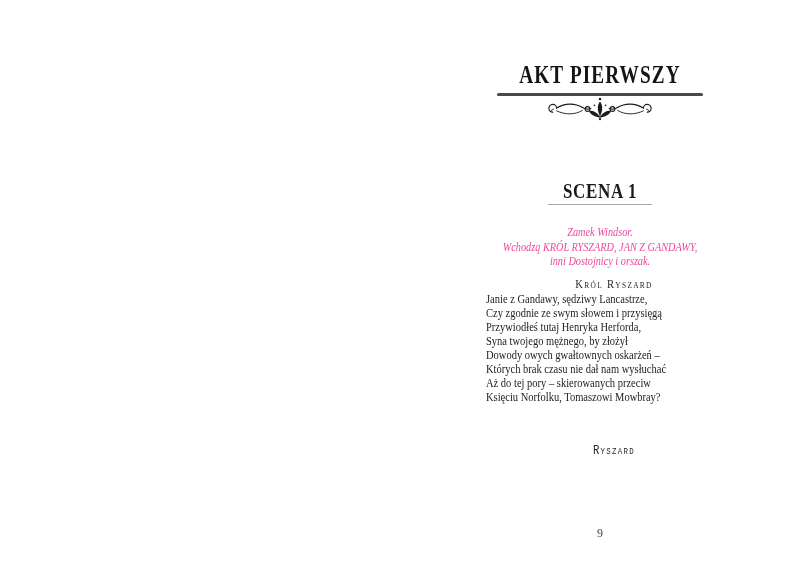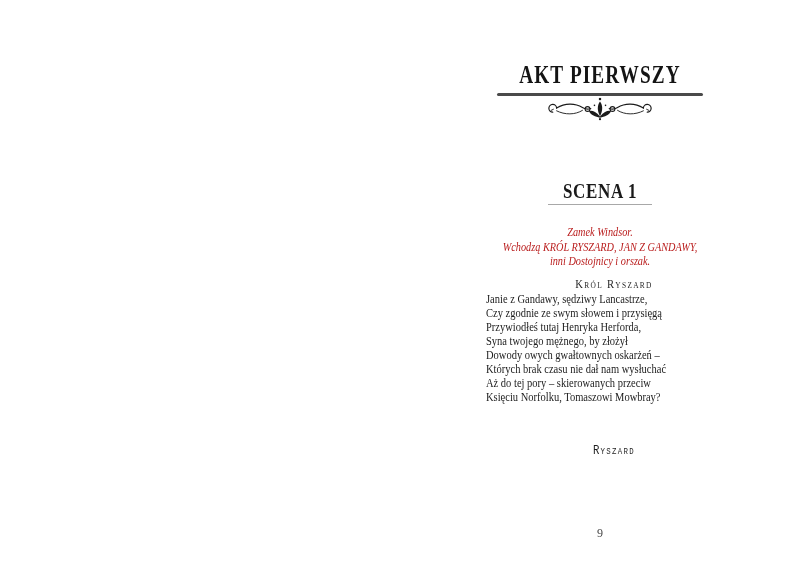--- a/index.html
+++ b/index.html
@@ -34,21 +34,21 @@
     white-space:nowrap;
   }
   .scene-underline {
     position:absolute; top:204px; left:50%; margin-left:-52px;
     width:104px; height:1px; background:#a8a8a8;
   }
 
   .stage-directions {
     position:absolute; top:225px; left:0; width:100%;
     text-align:center; font-style:italic; font-size:12.5px; line-height:14.5px;
-    color:#b91c1c;
+    color:#ec4899;
   }
   .stage-line { transform:scaleX(0.82); transform-origin:50% 50%; white-space:nowrap; }
 
   .speech { position:absolute; left:14px; width:100%; }
   .speech-1 { top:277px; }
   .speech-2 { top:404px; }
   .speech-3 { top:444px;font-family:Liberation Mono, monospace; }
 
   .speaker {
     width:100%; text-align:center;

